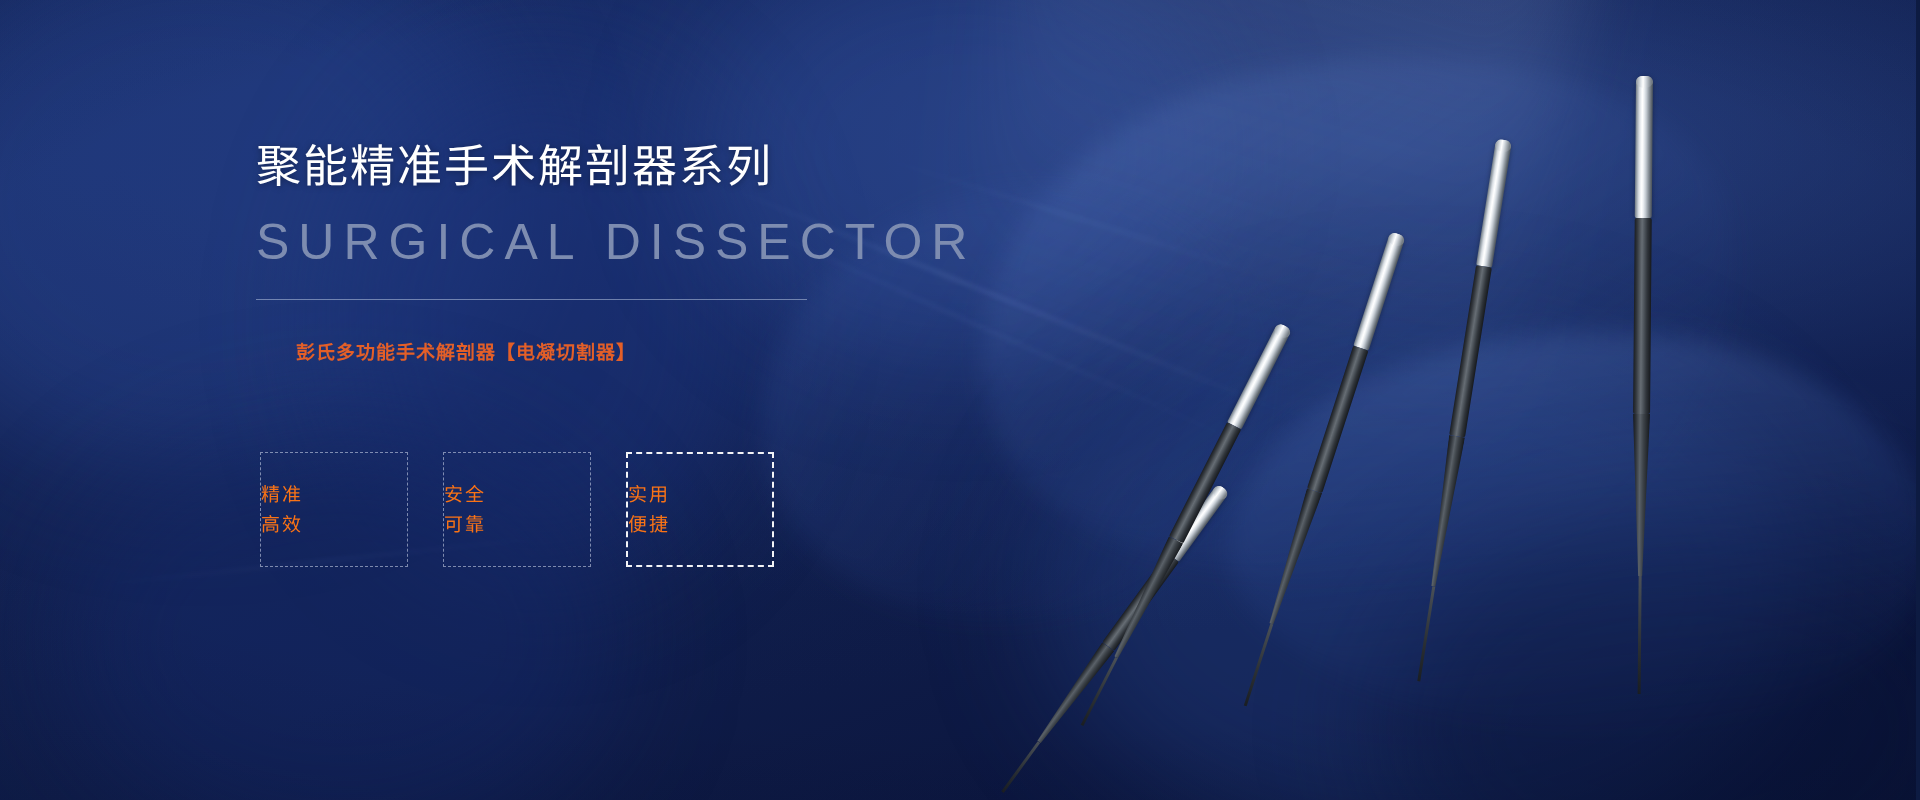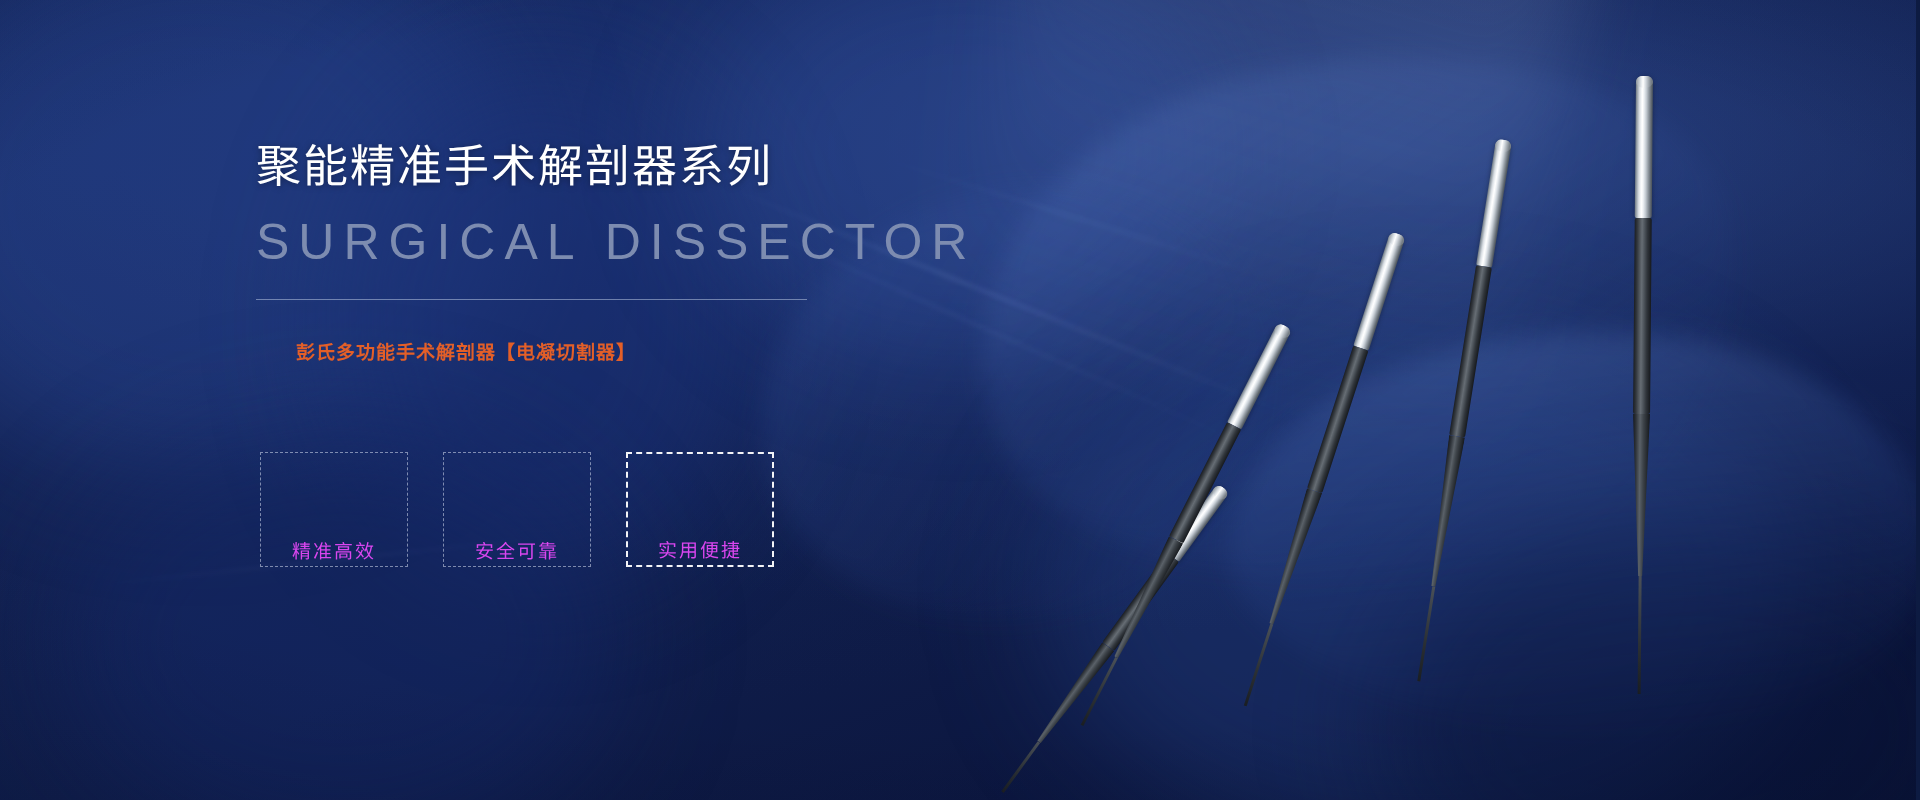--- a/index.html
+++ b/index.html
@@ -90,23 +90,23 @@
   .subtitle{
     position:absolute;top:337px;left:0;
     font-size:19px;color:#e35f28;letter-spacing:1px;
     font-weight:700;white-space:nowrap;margin-left:40px;
   }
 
   
   .features{position:absolute;top:452px;left:4px;display:flex;gap:35px;}
   .feature{
     width:148px;height:115px;
-    display:flex;
-    align-items:flex-end;justify-content:center;
-    color:#d946ef;font-size:19px;line-height:1.55;letter-spacing:2px;
+    display:flex;flex-direction:column;
+    align-items:flex-start;justify-content:center;
+    color:#f97316;font-size:19px;line-height:1.55;letter-spacing:2px;
   }
   .feature.dim{border:1px dashed rgba(214,222,240,0.55);}
   .feature.bright{border:2px dashed rgba(255,255,255,0.95);}
   .feature .ln{display:block;}
 
   
   .tools{position:absolute;left:0;top:0;width:1920px;height:800px;pointer-events:none;}
   .tool{position:absolute;transform-origin:50% 0%;}
   .cap{
     position:relative;width:100%;border-radius:7px 7px 2px 2px;

